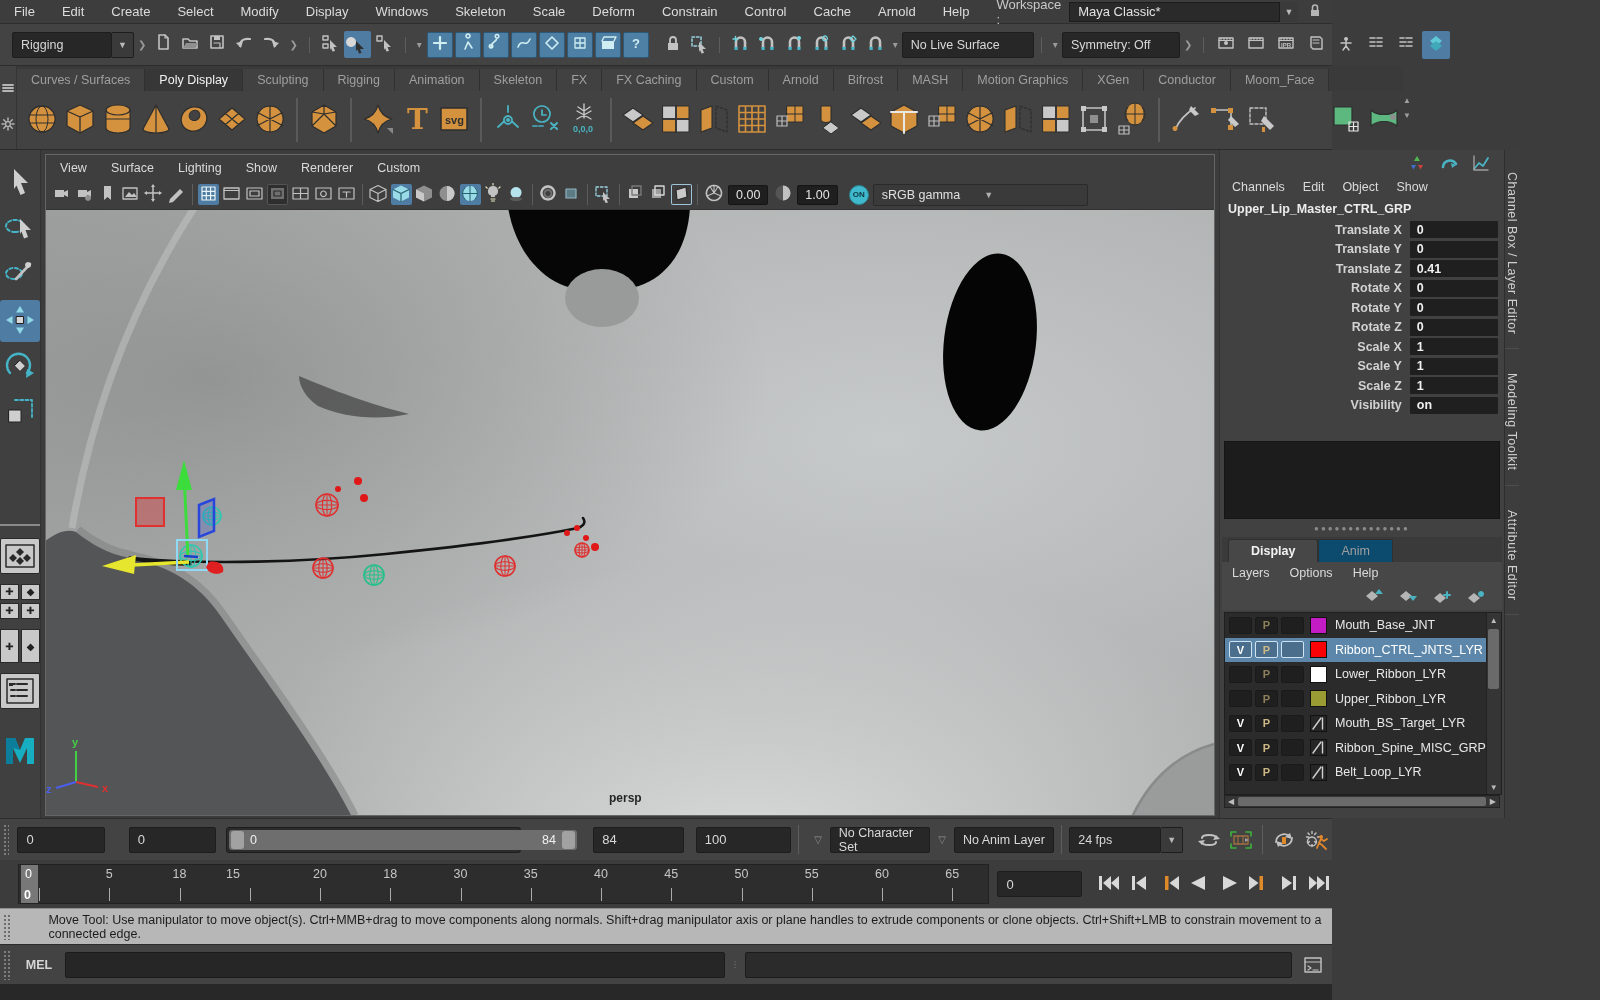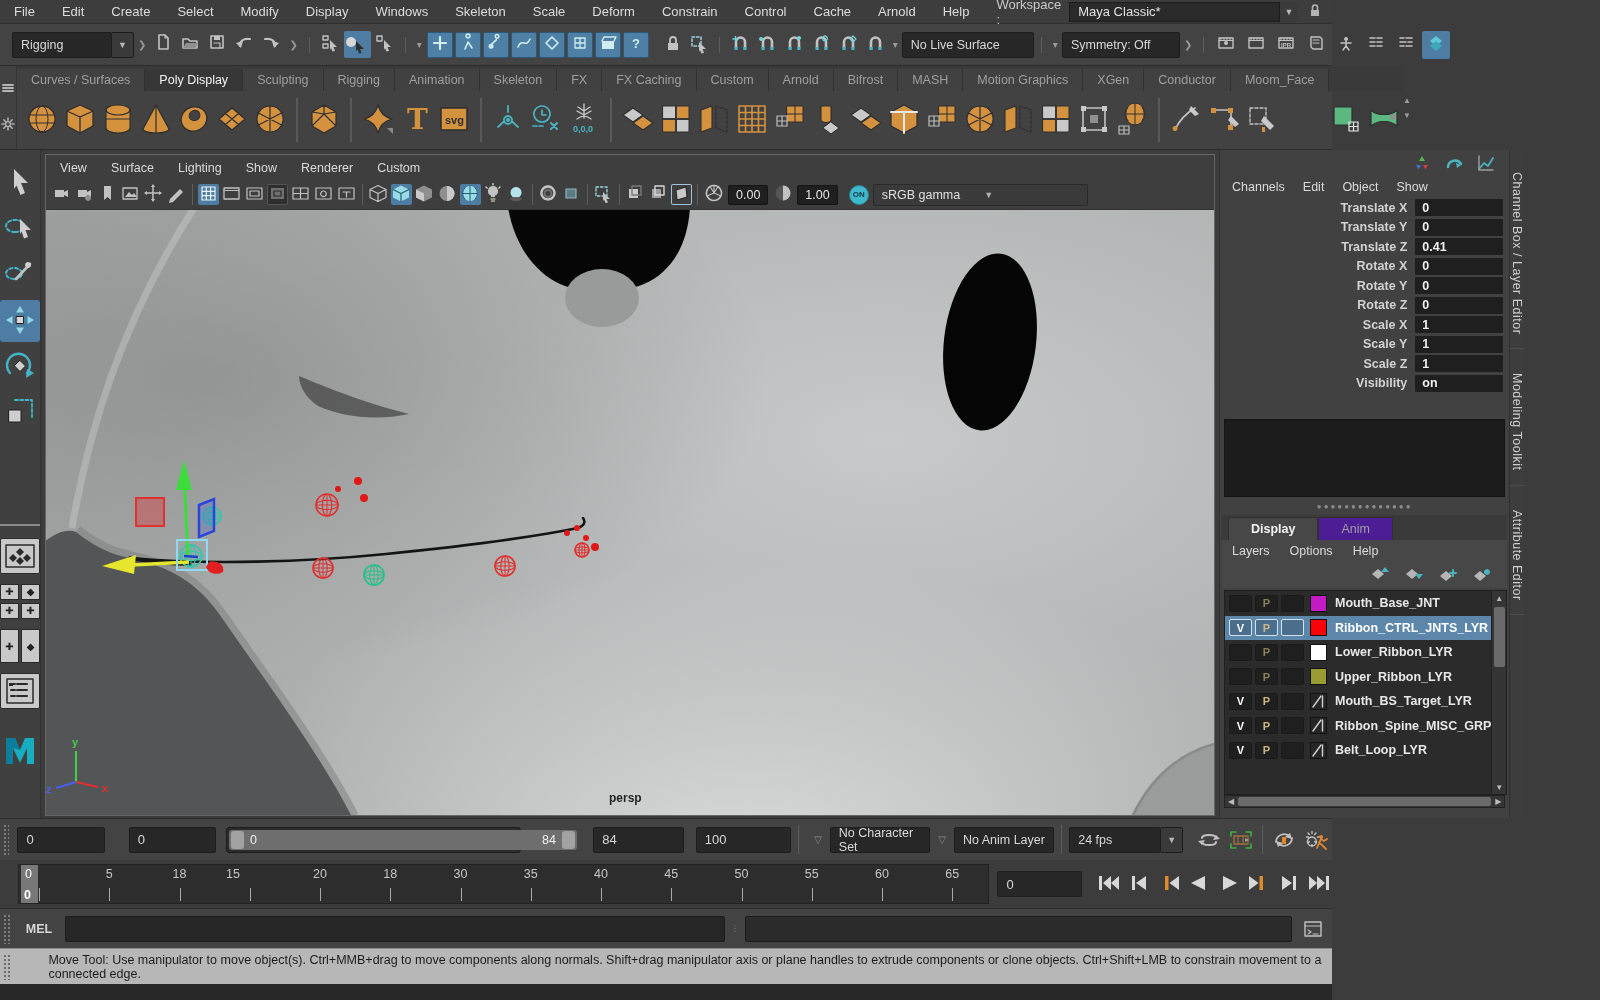--- a/index.html
+++ b/index.html
@@ -66,33 +66,33 @@
 #rightpanel{width:312px;background:#414141;display:flex;flex-direction:column;padding:2px 2px 0 2px;border-left:1px solid #333}
 #cb-topicons{height:24px;display:flex;align-items:center;justify-content:flex-end;gap:10px;padding-right:10px}
 #cb-menus{height:22px;display:flex;align-items:center;padding-left:10px;gap:18px;font-size:12.5px;color:#dadada}
 #cb-name{height:22px;display:flex;align-items:center;padding-left:6px;font-weight:bold;font-size:12.5px;color:#ececec}
 .cb-row{height:19.5px;display:flex;align-items:center}
 .cb-label{flex:1;text-align:right;padding-right:8px;color:#d2d2d2;font-size:12.5px;font-weight:bold}
 .cb-val{width:88px;height:17px;background:#1f1f1f;border-radius:1px;color:#f0f0f0;display:flex;align-items:center;padding-left:7px;margin-right:4px;font-size:12.5px;font-weight:bold}
 #cb-black{height:78px;background:#1c1c1c;margin:26px 2px 0 2px;border:1px solid #151515}
 #dots-div{height:18px;display:flex;align-items:center;justify-content:center;color:#8a8a8a;font-size:8px;letter-spacing:2px}
 #le-tabs{height:25px;display:flex;align-items:flex-end;padding-left:6px;background:#3a3a3a}
-.le-tab{padding:4px 22px;font-size:12.5px;color:#9f9f9f;background:#4c1d95;border:1px solid #303030;border-bottom:none}
+.le-tab{padding:4px 22px;font-size:12.5px;color:#9f9f9f;background:#0c4a6e;border:1px solid #303030;border-bottom:none}
 .le-tab.active{color:#f2f2f2;background:#474747;font-weight:bold;border-radius:3px 3px 0 0}
 #le-menus{height:22px;display:flex;align-items:center;gap:20px;padding-left:10px;font-size:12.5px;color:#dadada;background:#474747}
 #le-icons{height:26px;display:flex;align-items:center;justify-content:flex-end;gap:12px;padding-right:14px;background:#474747}
 #le-list{flex:1;margin:2px 0 0 2px;background:#2b2b2b;border:1px solid #1f1f1f;position:relative;overflow:hidden;display:flex}
 #le-rows{flex:1;overflow:hidden}
 .lrow{height:24.5px;display:flex;align-items:center;padding-left:4px;gap:3px}
 .lrow.selected{background:#5c87ab}
 .lcell{width:23px;height:17px;background:rgba(0,0,0,.28);border:1px solid #1a1a1a;border-radius:2px;display:flex;align-items:center;justify-content:center;font-size:11px;font-weight:bold;color:#fff}
 .lrow.selected .lcell{border-color:#cfe4f2;background:rgba(0,0,0,.18)}
 .lcell.p{color:#cdb884}.lcell.pdim{color:#8d7f5c}
 .lswatch{width:17px;height:17px;border:1px solid #111;margin-left:3px}
-.lname{margin-left:5px;font-size:12.5px;font-weight:bold;color:#e8e8e8;white-space:nowrap}
+.lname{margin-left:5px;font-size:12.5px;font-weight:normal;color:#e8e8e8;white-space:nowrap}
 .lrow.selected .lname{color:#fff}
 #le-vscroll{width:15px;background:#353535;border-left:1px solid #222;display:flex;flex-direction:column;align-items:center}
 #le-vscroll .arr{height:14px;color:#bcbcbc;font-size:8px;display:flex;align-items:center}
 #le-vthumb{width:11px;height:60px;background:#6a6a6a;border-radius:2px;margin-top:2px}
 #le-hscroll{height:13px;margin:0 2px;background:#353535;border:1px solid #222;display:flex;align-items:center;justify-content:space-between;padding:0 3px;color:#bcbcbc;font-size:8px}
 #le-hthumb{flex:1;height:9px;background:#6a6a6a;border-radius:2px;margin:0 4px}
 
 #sidetabs{width:52px;background:#3d3d3d;border-left:1px solid #2e2e2e;display:flex;flex-direction:column;padding-top:8px}
 .sidetab{writing-mode:vertical-rl;color:#cfcfcf;font-size:12.5px;padding:14px 0;margin:0 auto 10px;border-bottom:1px solid #4d4d4d;letter-spacing:.5px}
 
@@ -1051,20 +1051,21 @@
                 <path d="M3 3 V17 H17" stroke="#9f9f9f" stroke-width="1.4" fill="none" stroke-linecap="round" stroke-linejoin="round"></path>
               </svg></span>
           </span>
         </div>
       <div id="cb-menus">
           <span>Channels</span>
           <span>Edit</span>
           <span>Object</span>
           <span>Show</span>
         </div>
+      <div id="cb-name">Upper_Lip_Master_CTRL_GRP</div>
       <div id="cb-rows">
           <div class="cb-row">
             <span class="cb-label">Translate X</span>
             <div class="cb-val">0</div>
           </div>
           <div class="cb-row">
             <span class="cb-label">Translate Y</span>
             <div class="cb-val">0</div>
           </div>
           <div class="cb-row">
@@ -1382,33 +1383,33 @@
         <span class="icbtn">
           <span><svg width="26" height="18" viewBox="0 0 26 18" xmlns="http://www.w3.org/2000/svg">
               <path d="M3 2 L11 9 L3 16 Z" fill="#d8d8d8"></path>
               <path d="M11 2 L19 9 L11 16 Z" fill="#d8d8d8"></path>
               <path d="M20 2 h3 v14 h-3 Z" fill="#d8d8d8"></path>
             </svg></span>
         </span>
       </div>
   </div>
 
+  <div id="helpbar">
+    <div class="grip"></div>
+    <div id="help-text">Move Tool: Use manipulator to move object(s). Ctrl+MMB+drag to move components along normals. Shift+drag manipulator axis or plane handles to extrude components or clone objects. Ctrl+Shift+LMB to constrain movement to a connected edge.</div>
+  </div>
+
   <div id="melbar">
     <div class="grip"></div>
     <div id="mel-label">MEL</div>
     <div id="mel-input"></div>
     <div id="mel-dots">⋮</div>
     <div id="mel-output"></div>
     <span id="mel-console-ic" class="icbtn" style="width:26px;height:26px;margin-right:6px">
         <svg width="22" height="22" viewBox="0 0 22 22" xmlns="http://www.w3.org/2000/svg">
           <path d="M3 4 h16 v14 h-16 Z" stroke="#c2c2c2" stroke-width="1.4" fill="none" stroke-linecap="round" stroke-linejoin="round"></path>
           <path d="M3 8 h16 M6 12 l3 2 l-3 2 M11 16 h5" stroke="#c2c2c2" stroke-width="1.2" fill="none" stroke-linecap="round" stroke-linejoin="round"></path>
         </svg>
       </span>
   </div>
 
-  <div id="helpbar">
-    <div class="grip"></div>
-    <div id="help-text">Move Tool: Use manipulator to move object(s). Ctrl+MMB+drag to move components along normals. Shift+drag manipulator axis or plane handles to extrude components or clone objects. Ctrl+Shift+LMB to constrain movement to a connected edge.</div>
-  </div>
-
   <div id="bottomstrip"></div>
 </div>
 
 </body></html>

